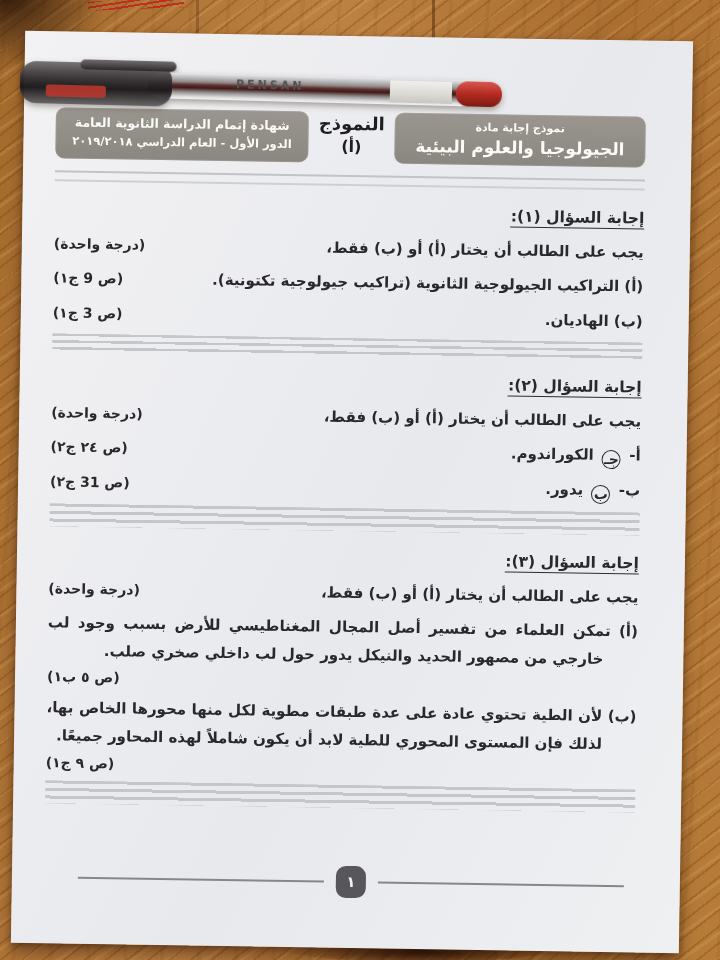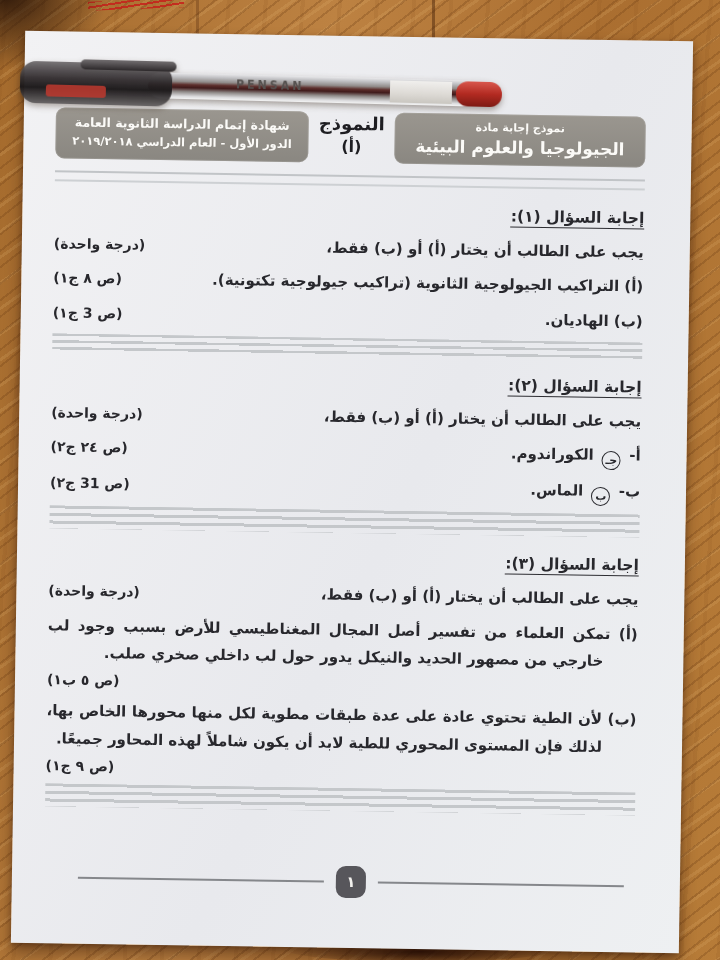--- a/index.html
+++ b/index.html
@@ -71,21 +71,21 @@
 
   
   .q{margin-top:18px;}
   .q-title{display:inline-block;font-size:15.5px;font-weight:bold;
     border-bottom:1.6px solid #2e2e33;padding-bottom:1px;margin-bottom:10px;}
   .row{display:flex;justify-content:space-between;align-items:baseline;margin-bottom:8px;
     font-size:15px;font-weight:bold;line-height:1.75;}
   .ref{font-size:14px;font-weight:bold;white-space:nowrap;}
   .answer-text > span{margin-left:3px;}
   .circle{display:inline-flex;align-items:center;justify-content:center;width:17px;height:17px;
-    border:1.6px solid #2b2b30;border-radius:50%;font-size:11px;vertical-align:-4px;}
+    border:1.6px solid #2b2b30;border-radius:50%;font-size:14px;vertical-align:-4px;}
   .par{font-size:15px;font-weight:bold;line-height:1.85;text-align:justify;
     padding-right:34px;text-indent:-34px;margin-bottom:2px;}
   .ref-line{text-align:left;font-size:14px;font-weight:bold;margin:4px 0 10px;}
 
   
   .footer{position:absolute;bottom:50px;left:66px;right:56px;display:flex;align-items:center;}
   .footer-line{flex:1;height:1.5px;background:#85878b;}
   .page-badge{width:30px;height:32px;margin:0 12px;border-radius:10px;background:#57565b;
     color:#f2f1ee;display:flex;align-items:center;justify-content:center;
     font-size:15px;font-weight:bold;}
@@ -120,21 +120,21 @@
     <div class="sep2"></div>
 
     <div class="q">
       <div><span class="q-title">إجابة السؤال (١):</span></div>
       <div class="row">
         <span>يجب على الطالب أن يختار (أ) أو (ب) فقط،</span>
         <span class="ref">(درجة واحدة)</span>
       </div>
       <div class="row">
         <span>(أ) التراكيب الجيولوجية الثانوية (تراكيب جيولوجية تكتونية).</span>
-        <span class="ref">(ص ٨ ج١)</span>
+        <span class="ref">(ص 9 ج١)</span>
       </div>
       <div class="row">
         <span>(ب) الهاديان.</span>
         <span class="ref">(ص 3 ج١)</span>
       </div>
     </div>
 
     <div class="sep3"></div>
 
     <div class="q">
@@ -148,21 +148,21 @@
           <span>أ-</span>
           <span class="circle">جـ</span>
           <span>الكوراندوم.</span>
         </span>
         <span class="ref">(ص ٢٤ ج٢)</span>
       </div>
       <div class="row">
         <span class="answer-text">
           <span>ب-</span>
           <span class="circle">ب</span>
-          <span>الماس.</span>
+          <span>يدور.</span>
         </span>
         <span class="ref">(ص 31 ج٢)</span>
       </div>
     </div>
 
     <div class="sep4"></div>
 
     <div class="q">
       <div><span class="q-title">إجابة السؤال (٣):</span></div>
       <div class="row">

